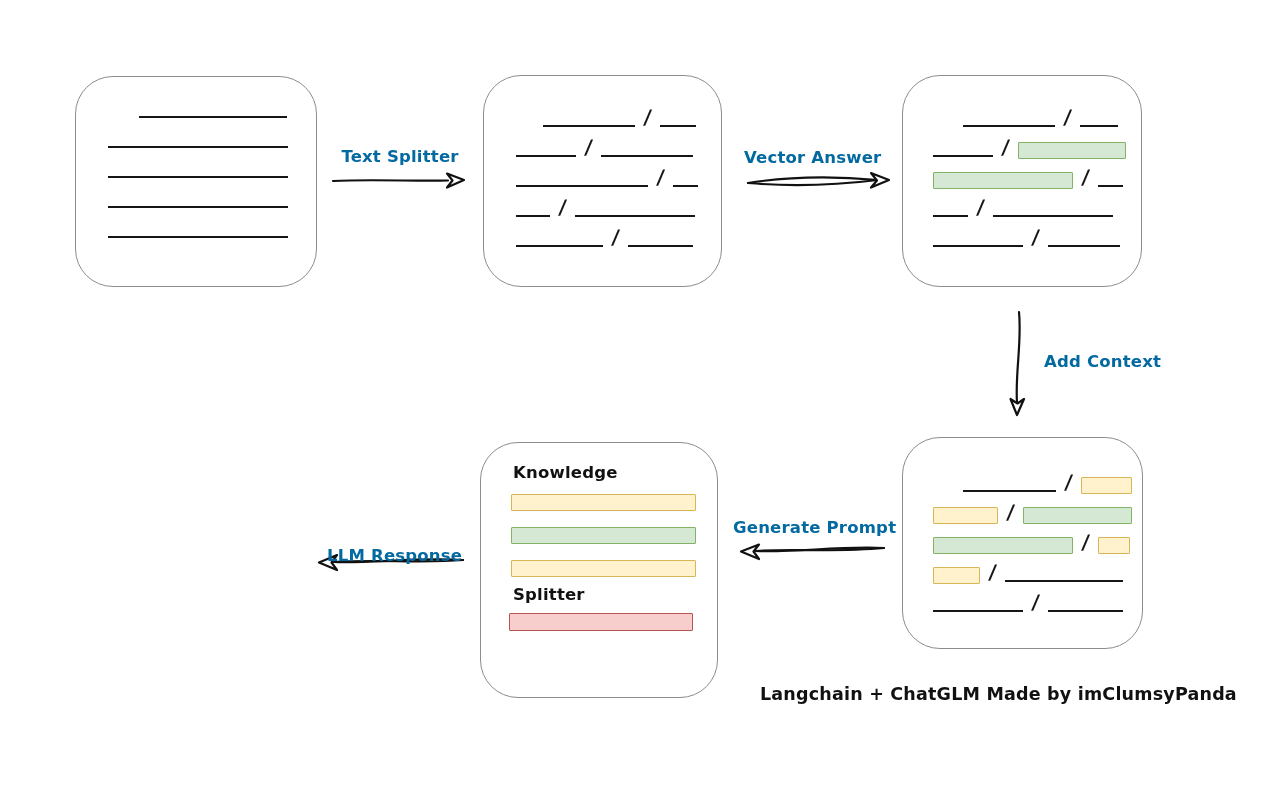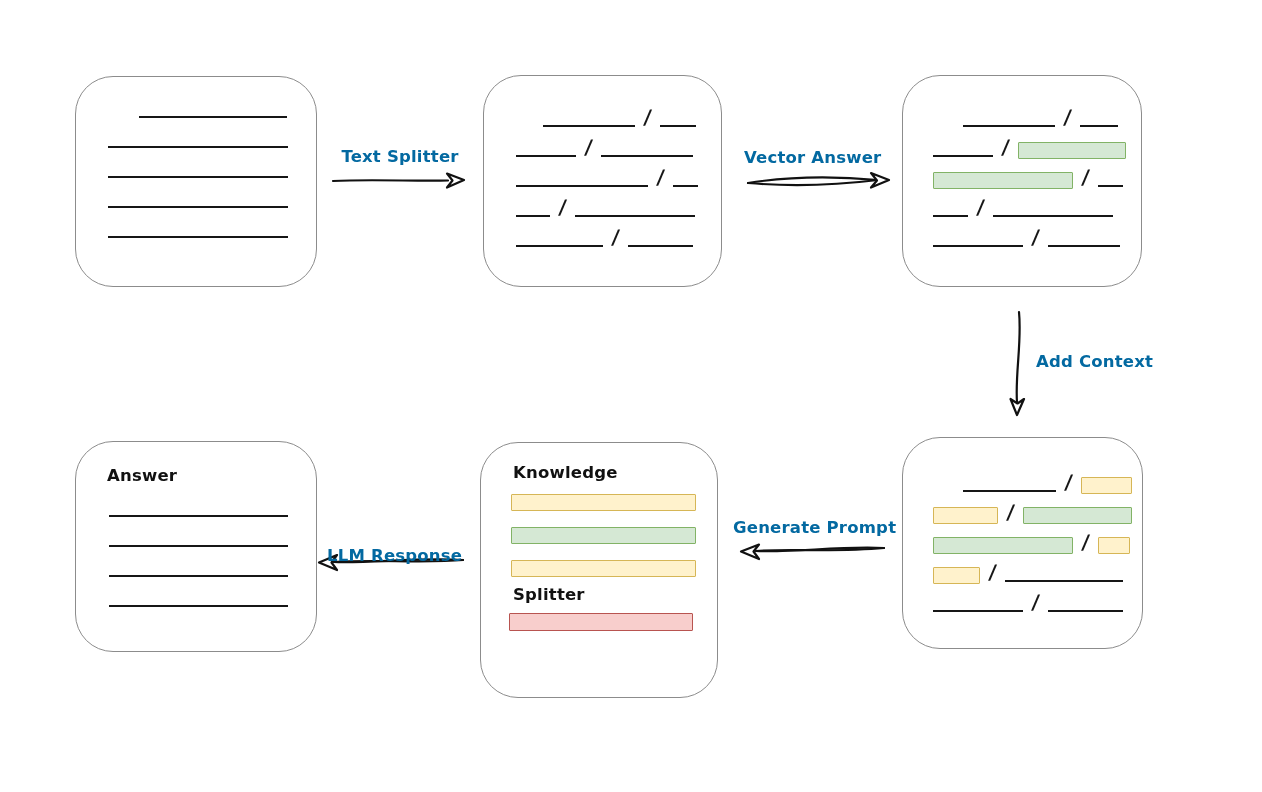--- a/index.html
+++ b/index.html
@@ -20,21 +20,21 @@
     color:#161616;transform:skewX(-6deg);
   }
   .chunk-bar{flex:none;height:15px;border:1.6px solid;border-radius:1px;box-sizing:content-box;margin:0 2px;}
   .box-label{position:absolute;font-size:16.5px;font-weight:600;color:#111;letter-spacing:.2px;}
   .bars .pbar{width:183px;height:15px;border:1.6px solid;border-radius:1px;margin-bottom:16px;}
   #question-bars .pbar{width:182px;height:16px;margin-bottom:0;}
   .arrow-label{
     position:absolute;font-size:16.5px;font-weight:600;color:#0369a1;
     text-align:center;letter-spacing:.2px;white-space:nowrap;
   }
-  #add-context-label{text-align:left;}
+  #add-context-label{text-align:left;margin-left:8px;}
   #caption{
     position:absolute;left:760px;top:684px;width:440px;text-align:center;
     font-size:17.5px;font-weight:600;color:#111;letter-spacing:.2px;white-space:nowrap;
   }
   #arrow-overlay{position:absolute;left:0;top:0;pointer-events:none;}
 </style>
 </head>
 <body>
 
 <div id="canvas">
@@ -159,37 +159,20 @@
         <div class="pbar" style="background: rgb(255, 242, 204); border-color: rgb(214, 182, 86);"></div>
         <div class="pbar" style="background: rgb(213, 232, 212); border-color: rgb(130, 179, 102);"></div>
         <div class="pbar" style="background: rgb(255, 242, 204); border-color: rgb(214, 182, 86);"></div>
       </div>
     <div class="box-label" style="left:32px;top:142px;">Splitter</div>
     <div class="bars" id="question-bars" style="position:absolute;left:28px;top:170px;">
         <div class="pbar" style="background: rgb(248, 206, 204); border-color: rgb(184, 84, 80);"></div>
       </div>
   </div>
 
-  <div class="box" style="left:75px;top:441px;width:242px;height:211px;">
-    <div class="box-label" style="left:31px;top:24px;">Answer</div>
-    <div class="rows" style="left:31px;top:47px;">
-        <div class="row">
-          <div class="seg-line" style="width: 179px;"></div>
-        </div>
-        <div class="row">
-          <div class="seg-line" style="width: 179px;"></div>
-        </div>
-        <div class="row">
-          <div class="seg-line" style="width: 179px;"></div>
-        </div>
-        <div class="row">
-          <div class="seg-line" style="width: 179px;"></div>
-        </div>
-      </div>
-  </div>
 
   <svg id="arrow-overlay" width="1262" height="792" viewBox="0 0 1262 792">
     <g stroke="#111" stroke-width="2.2" fill="none" stroke-linecap="round" stroke-linejoin="round">
 
       <g>
         <path d="M333,181 C372,179 418,181.5 448,180.5"></path>
         <path d="M447,173.5 L464,180 L447,187.5 L452.5,180.5 Z" fill="#fff"></path>
       </g>
 
       <g>
@@ -216,14 +199,15 @@
       </g>
     </g>
   </svg>
 
   <div class="arrow-label" style="left:338px;top:147px;width:124px;">Text Splitter</div>
   <div class="arrow-label" style="left:744px;top:148px;width:132px;">Vector Answer</div>
   <div class="arrow-label" id="add-context-label" style="left:1036px;top:352px;width:120px;">Add Context</div>
   <div class="arrow-label" style="left:733px;top:518px;width:152px;">Generate Prompt</div>
   <div class="arrow-label" style="left:327px;top:546px;width:122px;">LLM Response</div>
 
+  <div id="caption">Langchain + ChatGLM Made by imClumsyPanda</div>
 
 </div>
 
 </body></html>

